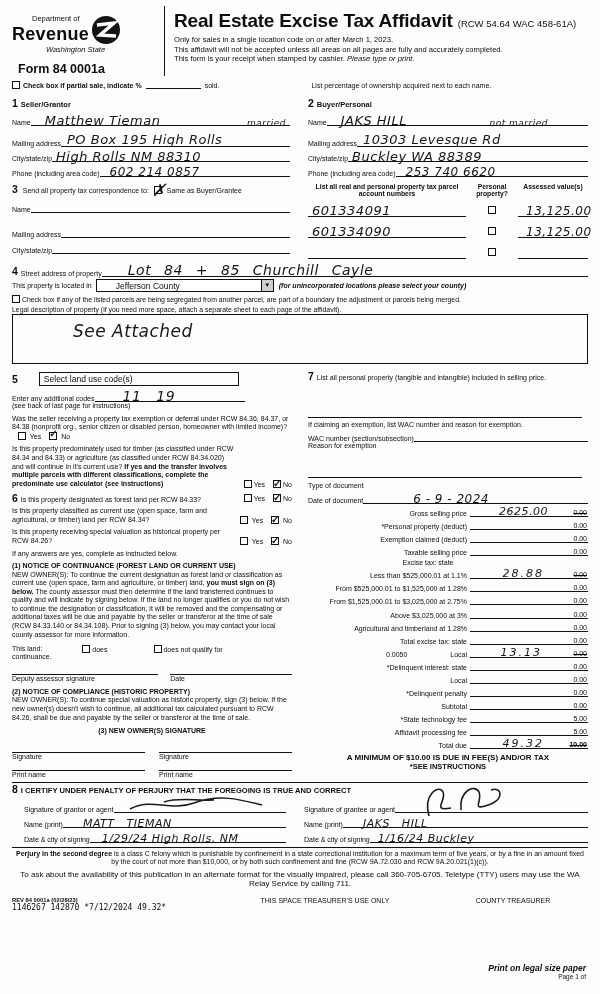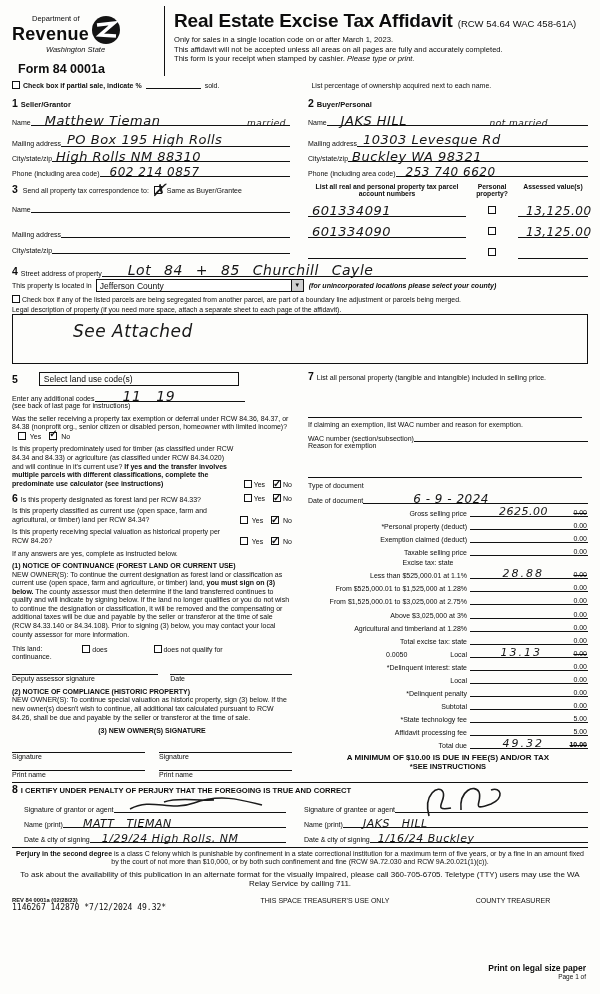--- a/index.html
+++ b/index.html
@@ -48,21 +48,21 @@
   .mlbl { flex:1; text-align:right; padding-right:3px; white-space:nowrap; }
   .mlbl .prefix { float:left; margin-left:78px; }
   .mline { width:118px; border-bottom:1px solid #111; height:10px; position:relative; text-align:right; }
   .mline .amt { position:absolute; right:1px; bottom:0; }
   .mline .hand { position:absolute; right:46px; bottom:-2px; font-size:10px; }
   .struck { text-decoration:line-through; }
   .excise-head { text-align:center; font-size:7px; margin:3px 40px 0 0; }
 
   
   .rule { border-top:1px solid #111; }
-  .dd { border:1.5px solid #111; width:208px; display:inline-flex; height:13px; vertical-align:middle; background:#fff; }
+  .dd { border:1.5px solid #111; width:178px; display:inline-flex; height:13px; vertical-align:middle; background:#fff;padding-left:16px; }
   .dd-text { flex:1; font-size:8.5px; padding:1px 3px; }
   .dd-btn { width:12px; border-left:1px solid #111; background:#cfcfcf; font-size:6px; text-align:center; line-height:11px; }
   .legalbox { border:1.2px solid #111; height:50px; margin-top:1px; padding:6px 0 0 60px; }
   .select-box { border:1.5px solid #111; display:inline-block; font-size:8.5px; padding:1px 4px; width:200px; }
   .sig-svg { display:block; }
   .ptext { font-size:7px; line-height:8.4px; margin-top:3px; }
   .center { text-align:center; }
   .stamp { font-family:"DejaVu Sans Mono", monospace; font-size:8px; letter-spacing:0; }
 </style>
 </head>
@@ -144,21 +144,21 @@
         </div>
       <div class="fl" style="margin-top:10px;">
           <span class="lbl">Mailing address</span>
         <span class="line">
             <span class="hw" style="left:6px; font-size:13px; bottom:-1px;">10303 Levesque Rd</span>
           </span>
         </div>
       <div class="fl" style="margin-top:4px;">
           <span class="lbl">City/state/zip</span>
         <span class="line">
-            <span class="hw" style="left:4px; font-size:13px;">Buckley WA 98321</span>
+            <span class="hw" style="left:4px; font-size:13px;">Buckley WA 88389</span>
           </span>
         </div>
       <div class="fl" style="margin-top:4px;">
           <span class="lbl">Phone (including area code)</span>
         <span class="line">
             <span class="hw" style="left:10px; font-size:12px;">253 740 6620</span>
           </span>
         </div>
     </div>
   </div>
@@ -506,17 +506,17 @@
 
   <div style="display:flex; margin-top:8px; align-items:flex-start;">
     <div style="width:200px;">
       <div style="font-size:5.8px; font-weight:bold;">REV 84 0001a   (02/28/23)</div>
       <div class="stamp">1146267 142870 *7/12/2024 49.32*</div>
     </div>
     <div style="flex:1; text-align:center; font-size:7px;">THIS SPACE TREASURER'S USE ONLY</div>
     <div style="width:150px; text-align:center; font-size:7px;">COUNTY TREASURER</div>
   </div>
   <div style="position:absolute; right:14px; bottom:14px; text-align:right;">
-    <div class="b" style="font-size:8.5px;">Print on legal size paper</div>
+    <div class="b" style="font-style:italic; font-size:8.5px;">Print on legal size paper</div>
     <div style="font-size:6.5px;">Page 1 of</div>
   </div>
 
 </div>
 
 </body></html>

